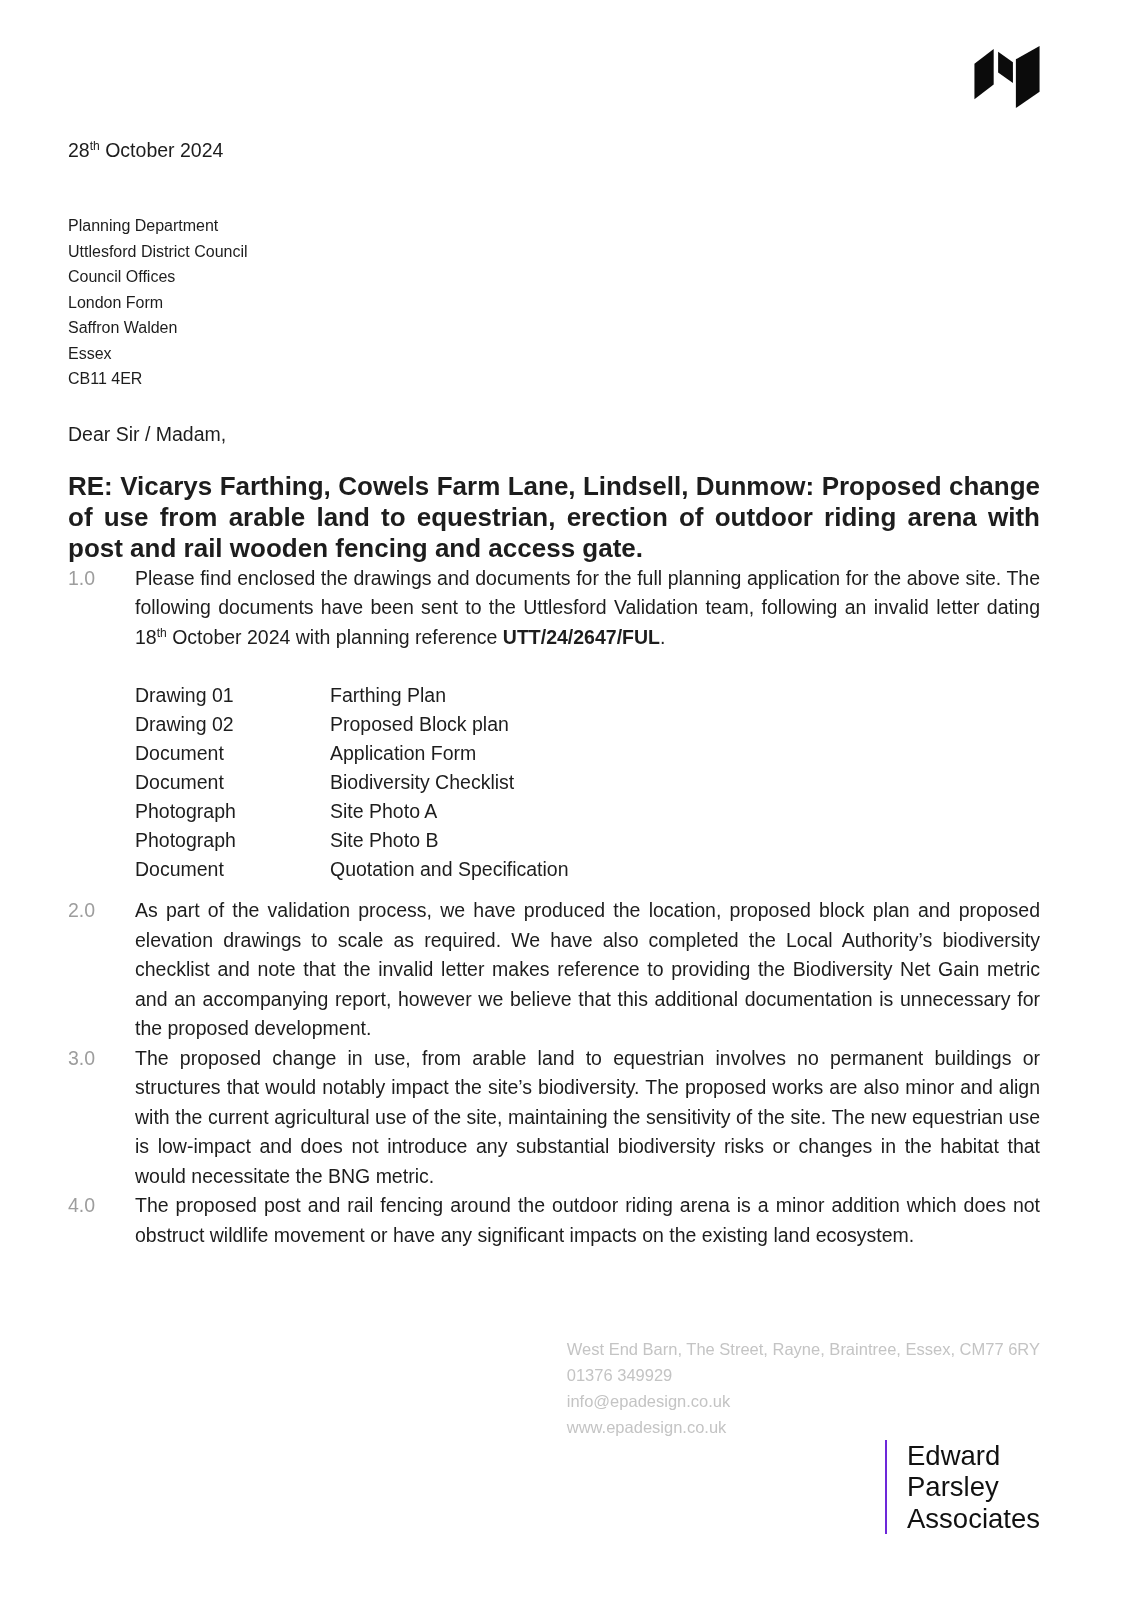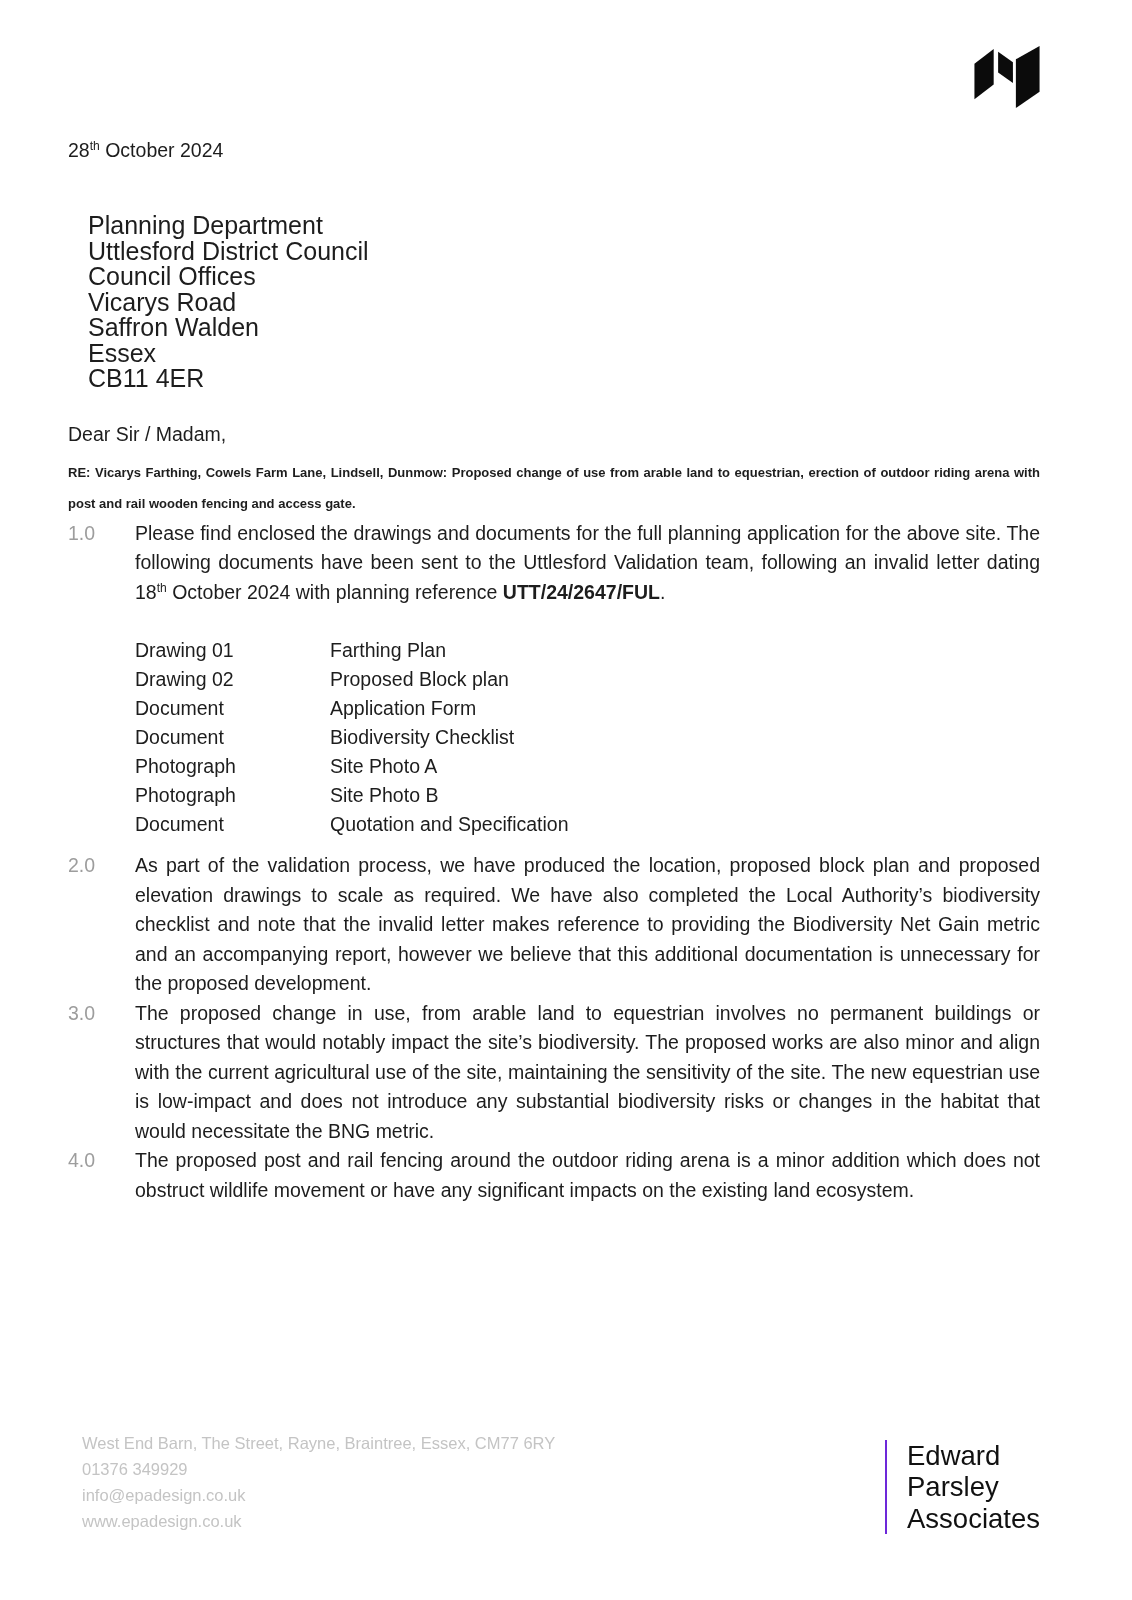--- a/index.html
+++ b/index.html
@@ -28,34 +28,33 @@
 
   .date {
     margin-top: 96px;
     font-size: 19.5px;
     line-height: 29px;
   }
   sup { font-size: 0.62em; vertical-align: super; line-height: 0; }
 
   .recipient {
     margin-top: 48px;
-    font-size: 25px;
+    font-size: 16px;
     line-height: 25.5px;
-    margin-left: 20px;
   }
 
   .salutation {
     margin-top: 28px;
     font-size: 19.5px;
     line-height: 29px;
   }
 
   .subject {
-    margin-top: 8px;
-    font-size: 13px;
+    margin-top: 22px;
+    font-size: 26px;
     font-weight: bold;
     line-height: 31px;
     text-align: justify;
   }
 
   .para {
     display: flex;
     font-size: 19.5px;
     line-height: 29.5px;
   }
@@ -79,20 +78,21 @@
   .enc-title { flex: 1; }
 
   .footer {
     position: absolute;
     left: 68px;
     right: 92px;
     bottom: 66px;
     display: flex;
     justify-content: space-between;
     align-items: flex-end;
+    flex-direction: column;
   }
   .footer-left {
     color: #c4c4c4;
     font-size: 16.5px;
     line-height: 26px;
     padding-left: 14px;
   }
   .footer-right {
     border-left: 2px solid #6d28d9;
     padding-left: 20px;
@@ -113,21 +113,21 @@
       <polygon points="62,26 94,8 94,70 62,92" fill="#0b0b0b"></polygon>
     </svg>
   </div>
 
   <p class="date"><span>28</span><sup>th</sup><span> October 2024</span></p>
 
   <div class="recipient">
     <div>Planning Department</div>
     <div>Uttlesford District Council</div>
     <div>Council Offices</div>
-    <div>Vicarys Road</div>
+    <div>London Form</div>
     <div>Saffron Walden</div>
     <div>Essex</div>
     <div>CB11 4ER</div>
   </div>
 
   <p class="salutation">Dear Sir / Madam,</p>
 
   <p class="subject">RE: Vicarys Farthing, Cowels Farm Lane, Lindsell, Dunmow: Proposed change of use from arable land to equestrian, erection of outdoor riding arena with post and rail wooden fencing and access gate.</p>
 
   <div class="para">

